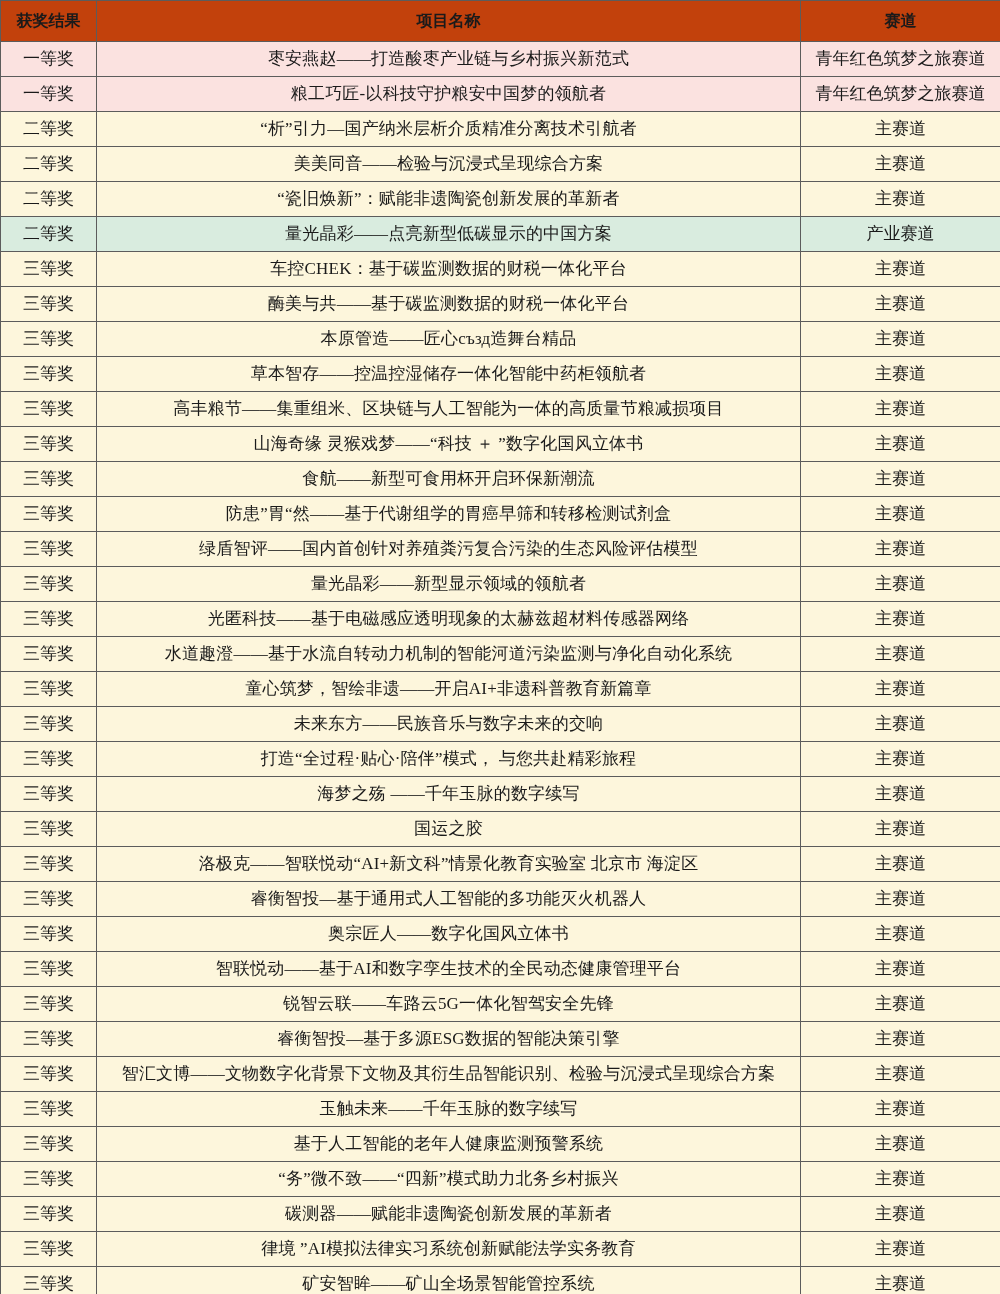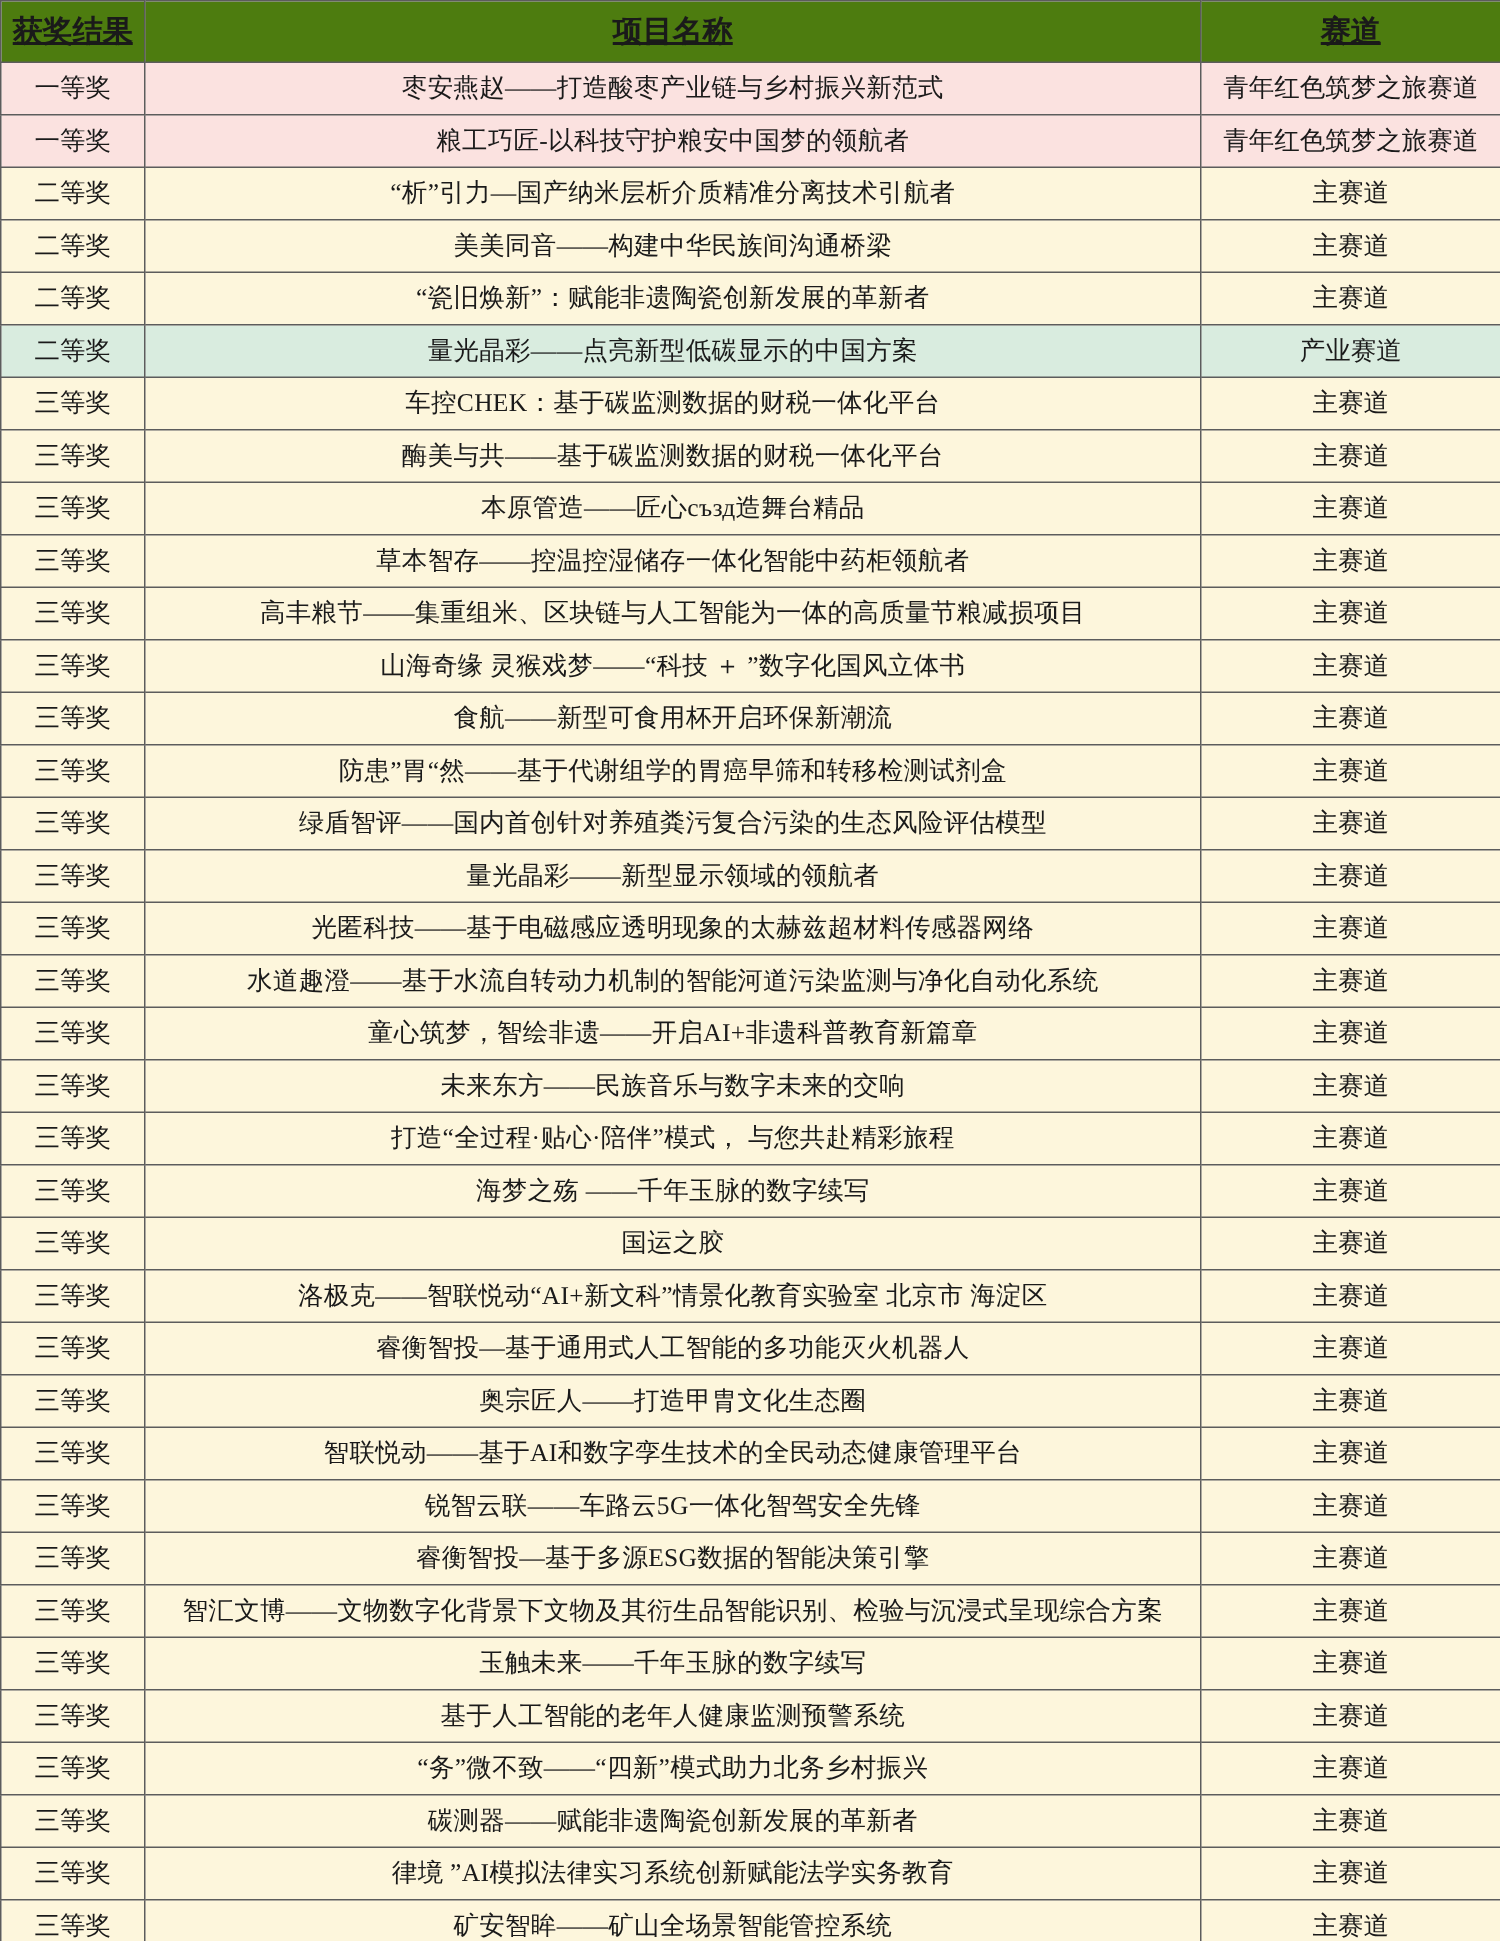--- a/index.html
+++ b/index.html
@@ -25,25 +25,24 @@
     border: 1px solid #5c5c5c;
     padding: 3px 4px;
     text-align: center;
     vertical-align: middle;
     font-size: 17px;
     line-height: 1.25;
     height: 28px;
     word-break: break-all;
   }
   #award-table thead th {
-    background: #4d7c0f;
+    background: #c2410c;
     font-weight: bold;
-    font-size: 20px;
+    font-size: 16px;
     height: 34px;
-    text-decoration: underline;
   }
   #award-table tbody tr.row-cream td {
     background: #fdf6dc;
   }
   #award-table tbody tr.row-pink td {
     background: #fbe2e0;
     margin-left: 19px;
   }
   #award-table tbody tr.row-green td {
     background: #d9ecdf;
@@ -79,21 +78,21 @@
         <td class="cell-name">粮工巧匠-以科技守护粮安中国梦的领航者</td>
         <td class="cell-track">青年红色筑梦之旅赛道</td>
       </tr>
       <tr class="row-cream">
         <td class="cell-result">二等奖</td>
         <td class="cell-name">“析”引力—国产纳米层析介质精准分离技术引航者</td>
         <td class="cell-track">主赛道</td>
       </tr>
       <tr class="row-cream">
         <td class="cell-result">二等奖</td>
-        <td class="cell-name">美美同音——构建中华民族间沟通桥梁</td>
+        <td class="cell-name">美美同音——检验与沉浸式呈现综合方案</td>
         <td class="cell-track">主赛道</td>
       </tr>
       <tr class="row-cream">
         <td class="cell-result">二等奖</td>
         <td class="cell-name">“瓷旧焕新”：赋能非遗陶瓷创新发展的革新者</td>
         <td class="cell-track">主赛道</td>
       </tr>
       <tr class="row-green">
         <td class="cell-result">二等奖</td>
         <td class="cell-name">量光晶彩——点亮新型低碳显示的中国方案</td>
@@ -189,21 +188,21 @@
         <td class="cell-name">洛极克——智联悦动“AI+新文科”情景化教育实验室 北京市 海淀区</td>
         <td class="cell-track">主赛道</td>
       </tr>
       <tr class="row-cream">
         <td class="cell-result">三等奖</td>
         <td class="cell-name">睿衡智投—基于通用式人工智能的多功能灭火机器人</td>
         <td class="cell-track">主赛道</td>
       </tr>
       <tr class="row-cream">
         <td class="cell-result">三等奖</td>
-        <td class="cell-name">奥宗匠人——打造甲胄文化生态圈</td>
+        <td class="cell-name">奥宗匠人——数字化国风立体书</td>
         <td class="cell-track">主赛道</td>
       </tr>
       <tr class="row-cream">
         <td class="cell-result">三等奖</td>
         <td class="cell-name">智联悦动——基于AI和数字孪生技术的全民动态健康管理平台</td>
         <td class="cell-track">主赛道</td>
       </tr>
       <tr class="row-cream">
         <td class="cell-result">三等奖</td>
         <td class="cell-name">锐智云联——车路云5G一体化智驾安全先锋</td>

